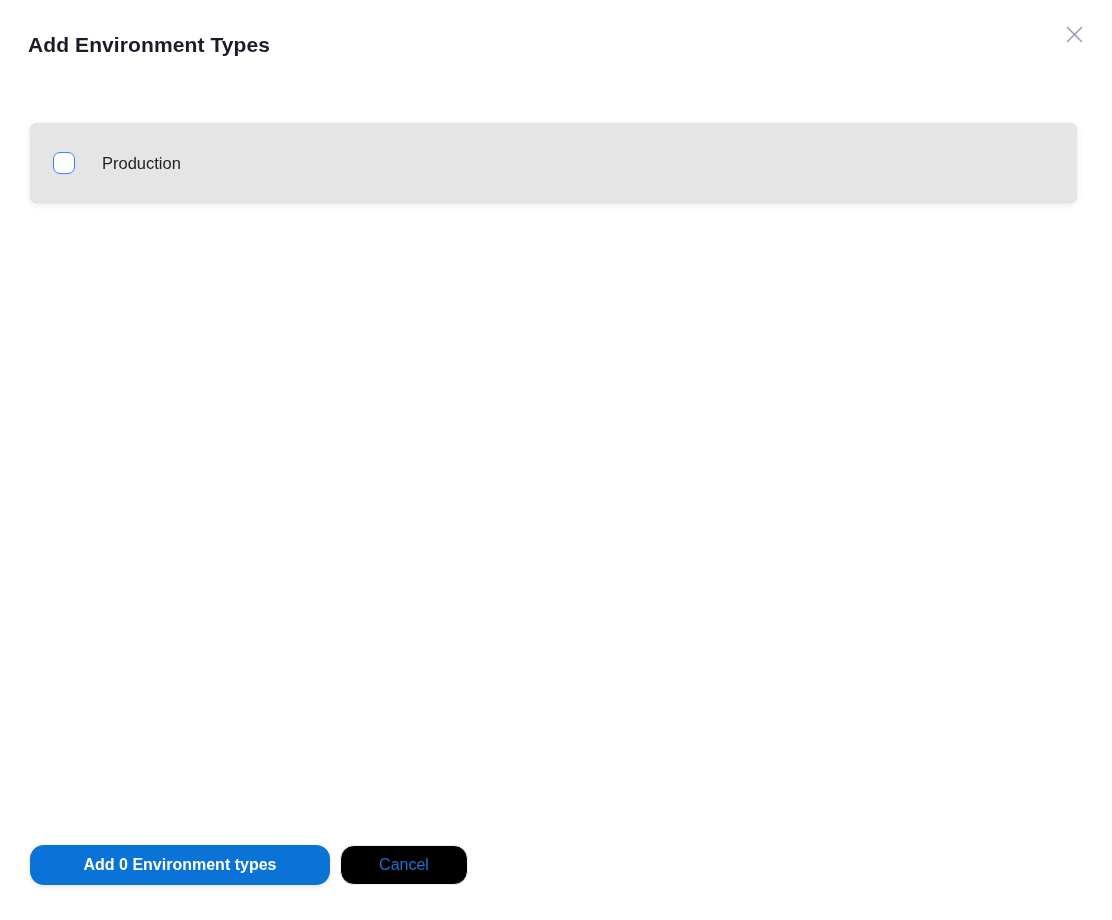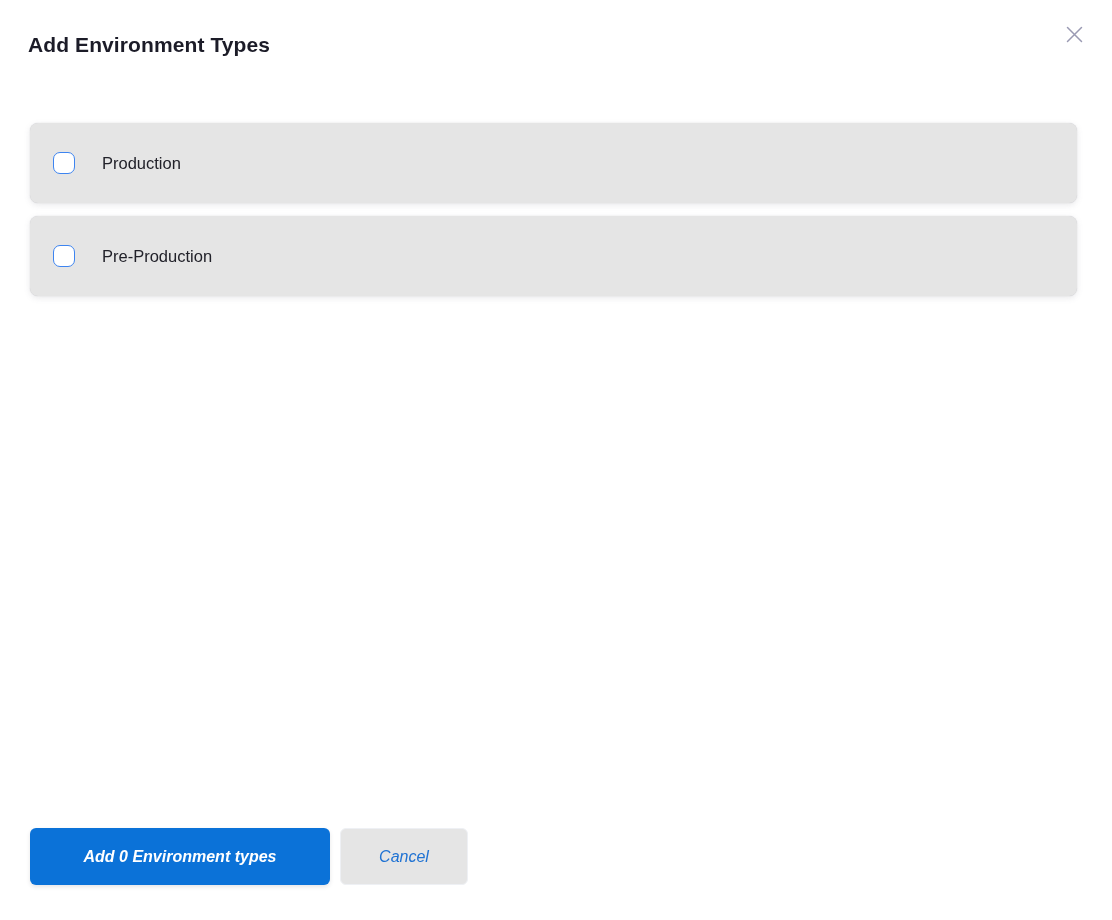--- a/index.html
+++ b/index.html
@@ -78,43 +78,42 @@
   }
   .footer {
     position: absolute;
     left: 30px;
     bottom: 35px;
     display: flex;
     gap: 10px;
     align-items: center;
   }
   .btn {
-    height: 57px;
-    border-radius: 6px;
+    height: 40px;
+    border-radius: 14px;
     font-family: inherit;
     font-size: 16px;
     cursor: pointer;
     display: inline-flex;
     align-items: center;
     justify-content: center;
-    font-style: italic;
   }
   .btn-primary {
     min-width: 300px;
     padding: 0 24px;
     background: var(--primary, #0b72d8);
     color: #ffffff;
     font-weight: 700;
     border: none;
     box-shadow: 0 2px 4px rgba(40,41,61,0.12);
   }
   .btn-secondary {
     min-width: 128px;
     padding: 0 24px;
-    background: #e5e5e5;
+    background: #000000;
     border: 1px solid #eef0f4;
     color: var(--cancel-text, #1f72d3);
     font-weight: 400;
   }
 </style>
 </head>
 <body>
 
 <div class="modal">
 
@@ -128,24 +127,20 @@
     </span>
   </button>
 
   <div class="env-list">
 
     <div class="env-card">
       <span class="checkbox"></span>
       <span class="env-label">Production</span>
     </div>
 
-    <div class="env-card">
-      <span class="checkbox"></span>
-      <span class="env-label">Pre-Production</span>
-    </div>
 
   </div>
 
   <div class="footer">
     <button class="btn btn-primary">Add 0 Environment types</button>
     <button class="btn btn-secondary">Cancel</button>
   </div>
 
 </div>
 

